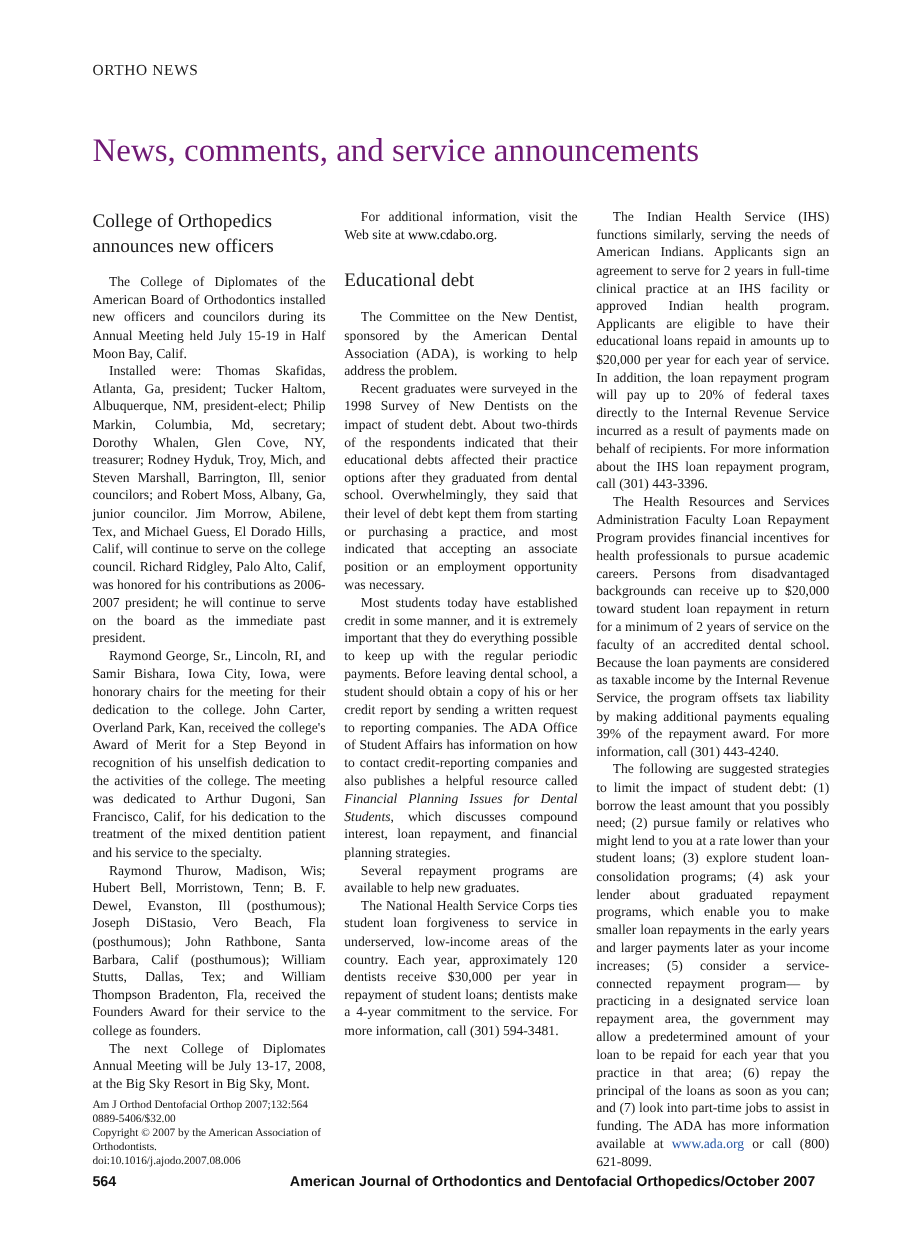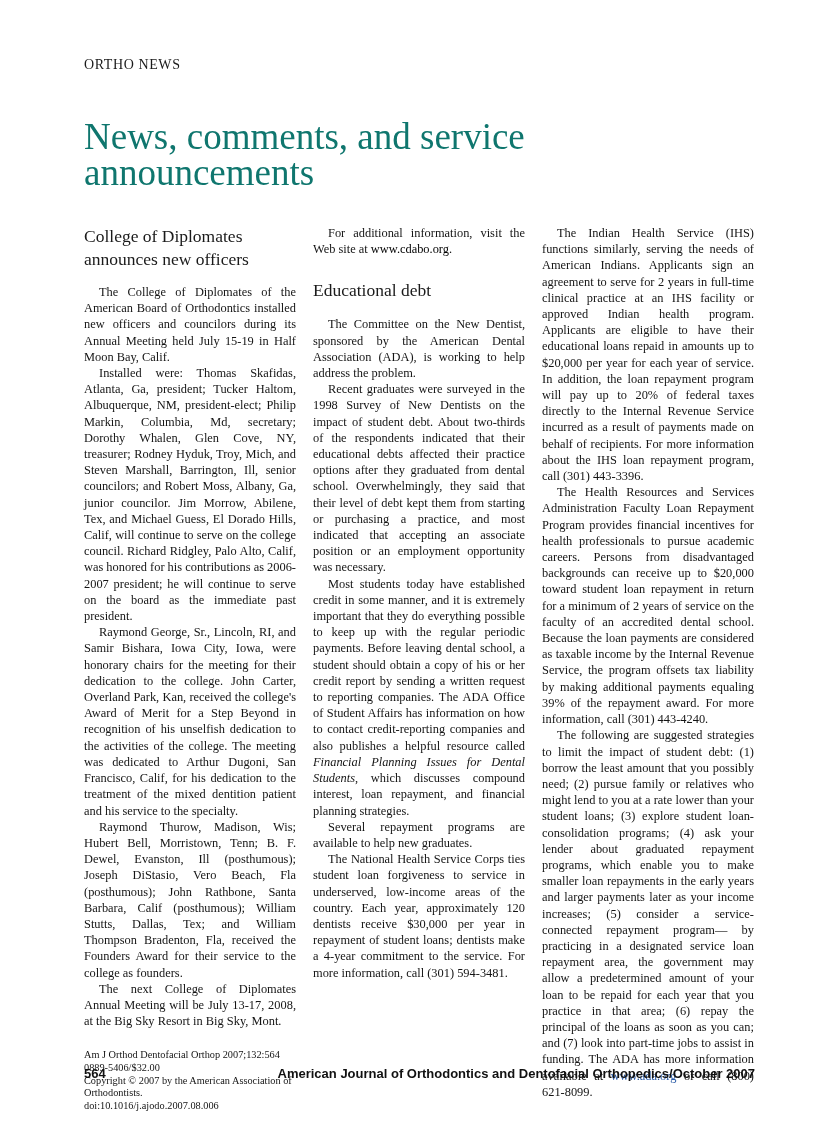--- a/index.html
+++ b/index.html
@@ -15,24 +15,24 @@
     color: #141414;
     overflow: hidden;
   }
   .running-head {
     font-size: 14px;
     letter-spacing: 0.6px;
     color: #1a1a1a;
   }
   .page-title {
     margin-top: 46px;
-    font-size: 37px;
+    font-size: 30px;
     font-weight: normal;
     line-height: 36px;
-    color: #0f766e;
+    color: #701a75;
   }
   .columns {
     display: flex;
     gap: 17px;
     margin-top: 34px;
     text-align: justify;
   }
   .col {
     width: 212px;
     flex: 0 0 212px;
@@ -50,30 +50,30 @@
   }
   .section-heading.mid {
     margin-top: 22px;
     margin-bottom: 14px;
   }
   .body-p { margin: 0; }
   .indent { text-indent: 15px; }
   .italic { font-style: italic; }
   .link { text-decoration: none; color: #2456a4; cursor: pointer; }
   .citation {
-    margin-top: 20px;
+    margin-top: 6px;
     font-size: 10.3px;
     line-height: 12.6px;
     text-align: left;
   }
   .citation div { margin: 0; }
   .page-footer {
     position: absolute;
     left: 84px;
-    right: 83px;
+    right: 97px;
     top: 1066px;
     display: flex;
     justify-content: space-between;
     align-items: baseline;
     font-family: "Liberation Sans", sans-serif;
     font-weight: bold;
     font-size: 13px;
     color: #111;
   }
 </style>
@@ -82,21 +82,21 @@
 
 <div class="page">
 
   <div class="running-head">ORTHO NEWS</div>
 
   <h1 class="page-title">News, comments, and service announcements</h1>
 
   <div class="columns">
 
     <div class="col">
-      <h2 class="section-heading">College of Diplomates announces new officers</h2>
+      <h2 class="section-heading">College of Orthopedics announces new officers</h2>
       <p class="body-p indent">The College of Diplomates of the American Board of Orthodontics installed new officers and councilors during its Annual Meeting held July 15-19 in Half Moon Bay, Calif.</p>
       <p class="body-p indent">Installed were: Thomas Skafidas, Atlanta, Ga, president; Tucker Haltom, Albuquerque, NM, president-elect; Philip Markin, Columbia, Md, secretary; Dorothy Whalen, Glen Cove, NY, treasurer; Rodney Hyduk, Troy, Mich, and Steven Marshall, Barrington, Ill, senior councilors; and Robert Moss, Albany, Ga, junior councilor. Jim Morrow, Abilene, Tex, and Michael Guess, El Dorado Hills, Calif, will continue to serve on the college council. Richard Ridgley, Palo Alto, Calif, was honored for his contributions as 2006-2007 president; he will continue to serve on the board as the immediate past president.</p>
       <p class="body-p indent">Raymond George, Sr., Lincoln, RI, and Samir Bishara, Iowa City, Iowa, were honorary chairs for the meeting for their dedication to the college. John Carter, Overland Park, Kan, received the college's Award of Merit for a Step Beyond in recognition of his unselfish dedication to the activities of the college. The meeting was dedicated to Arthur Dugoni, San Francisco, Calif, for his dedication to the treatment of the mixed dentition patient and his service to the specialty.</p>
       <p class="body-p indent">Raymond Thurow, Madison, Wis; Hubert Bell, Morristown, Tenn; B. F. Dewel, Evanston, Ill (posthumous); Joseph DiStasio, Vero Beach, Fla (posthumous); John Rathbone, Santa Barbara, Calif (posthumous); William Stutts, Dallas, Tex; and William Thompson Bradenton, Fla, received the Founders Award for their service to the college as founders.</p>
       <p class="body-p indent">The next College of Diplomates Annual Meeting will be July 13-17, 2008, at the Big Sky Resort in Big Sky, Mont.</p>
       <div class="citation">
         <div>Am J Orthod Dentofacial Orthop 2007;132:564</div>
         <div>0889-5406/$32.00</div>
         <div>Copyright © 2007 by the American Association of Orthodontists.</div>
         <div>doi:10.1016/j.ajodo.2007.08.006</div>

